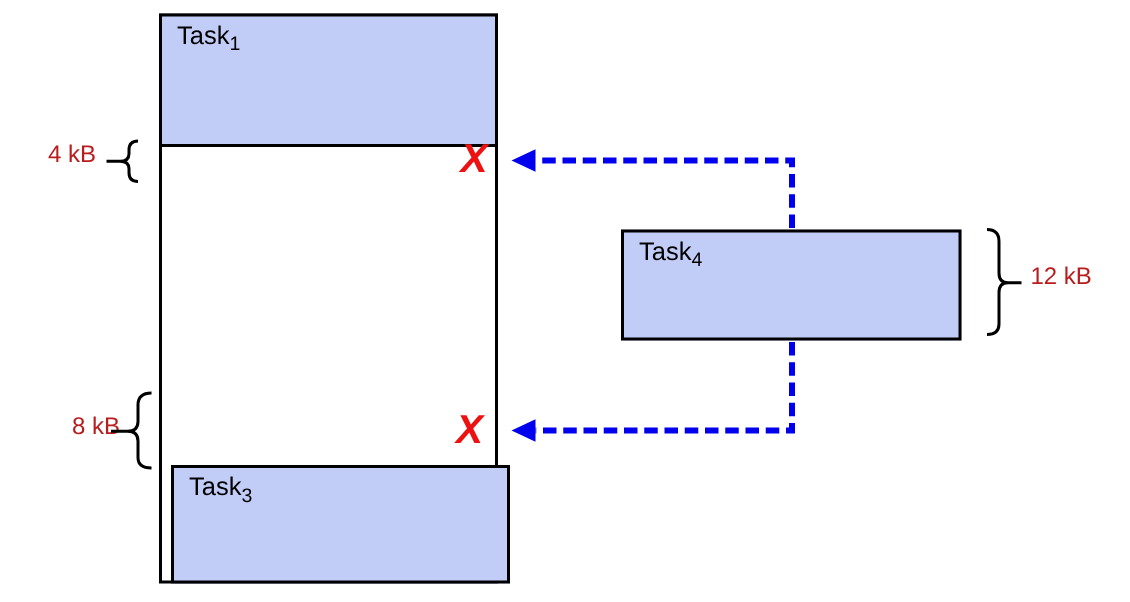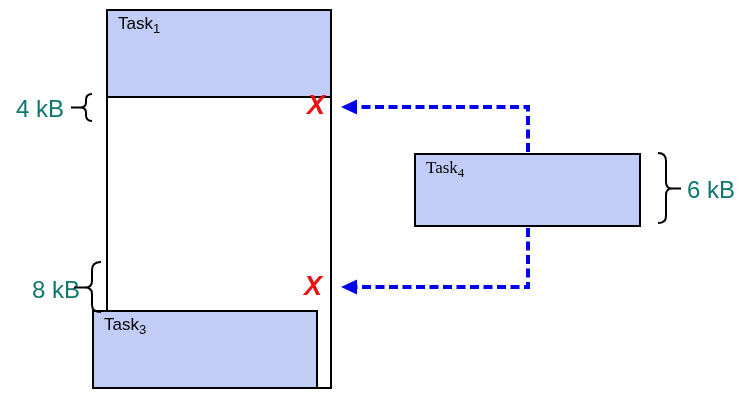--- a/index.html
+++ b/index.html
@@ -14,31 +14,31 @@
     position: absolute; left: 106px; top: 9px; width: 226px; height: 380px;
     box-sizing: border-box; border: 2px solid var(--outline, #000); background: #fff;
   }
   .block {
     position: absolute; box-sizing: border-box;
     border: 2px solid var(--outline, #000);
     background: var(--block-fill, #c2cdf7);
   }
   .task1 { left: 106px; top: 9px;   width: 226px; height: 89px;  }
   .task2 { left: 106px; top: 117px; width: 226px; height: 147px; }
-  .task3 { left: 92px; top: 310px; width: 226px; height: 79px;  }
-  .task4 { left: 414px; top: 153px; width: 227px; height: 74px; font-family: Liberation Serif, serif;  }
+  .task3 { left: 114px; top: 310px; width: 226px; height: 79px;  }
+  .task4 { left: 414px; top: 153px; width: 227px; height: 74px;  }
 
   .blabel {
     position: absolute; left: 10px; top: 3px;
     font-size: 17px; color: #000; white-space: nowrap;
   }
   .blabel sub { font-size: 13px; line-height: 0; }
 
   .side-label {
-    position: absolute; font-size: 24px; color: #0f766e; white-space: nowrap;
+    position: absolute; font-size: 16px; color: #b91c1c; white-space: nowrap;
   }
   .l4kb  { left: 0;    top: 95px;  width: 64px; text-align: right; }
   .l8kb  { left: 16px;    top: 276px; width: 64px; text-align: right; }
   .l12kb { left: 687px; top: 176px; }
 
   .xmark {
     position: absolute;
     font: italic 700 27px "Liberation Sans", sans-serif;
     color: var(--reject, #ee1111);
     transform: translate(-50%, -54%);
@@ -66,21 +66,21 @@
   <div class="block task3">
     <span class="blabel"><span>Task</span><sub>3</sub></span>
   </div>
 
   <div class="block task4">
     <span class="blabel"><span>Task</span><sub>4</sub></span>
   </div>
 
   <div class="side-label l4kb">4 kB</div>
   <div class="side-label l8kb">8 kB</div>
-  <div class="side-label l12kb">6 kB</div>
+  <div class="side-label l12kb">12 kB</div>
 
   <span class="xmark x1">X</span>
   <span class="xmark x2">X</span>
 
   <svg class="overlay" width="753" height="401" viewBox="0 0 753 401">
 
     <path class="brace" d="M 92,94 Q 86,94 86,100 L 86,102.5 Q 86,107.5 80,107.5 L 71,107.5 M 80,107.5 Q 86,107.5 86,112.5 L 86,115 Q 86,121 92,121"></path>
 
     <path class="brace" d="M 101,262 Q 92,262 92,270 L 92,281 Q 92,287.5 85,287.5 L 74,287.5 M 85,287.5 Q 92,287.5 92,294 L 92,305 Q 92,312 101,312"></path>
 

